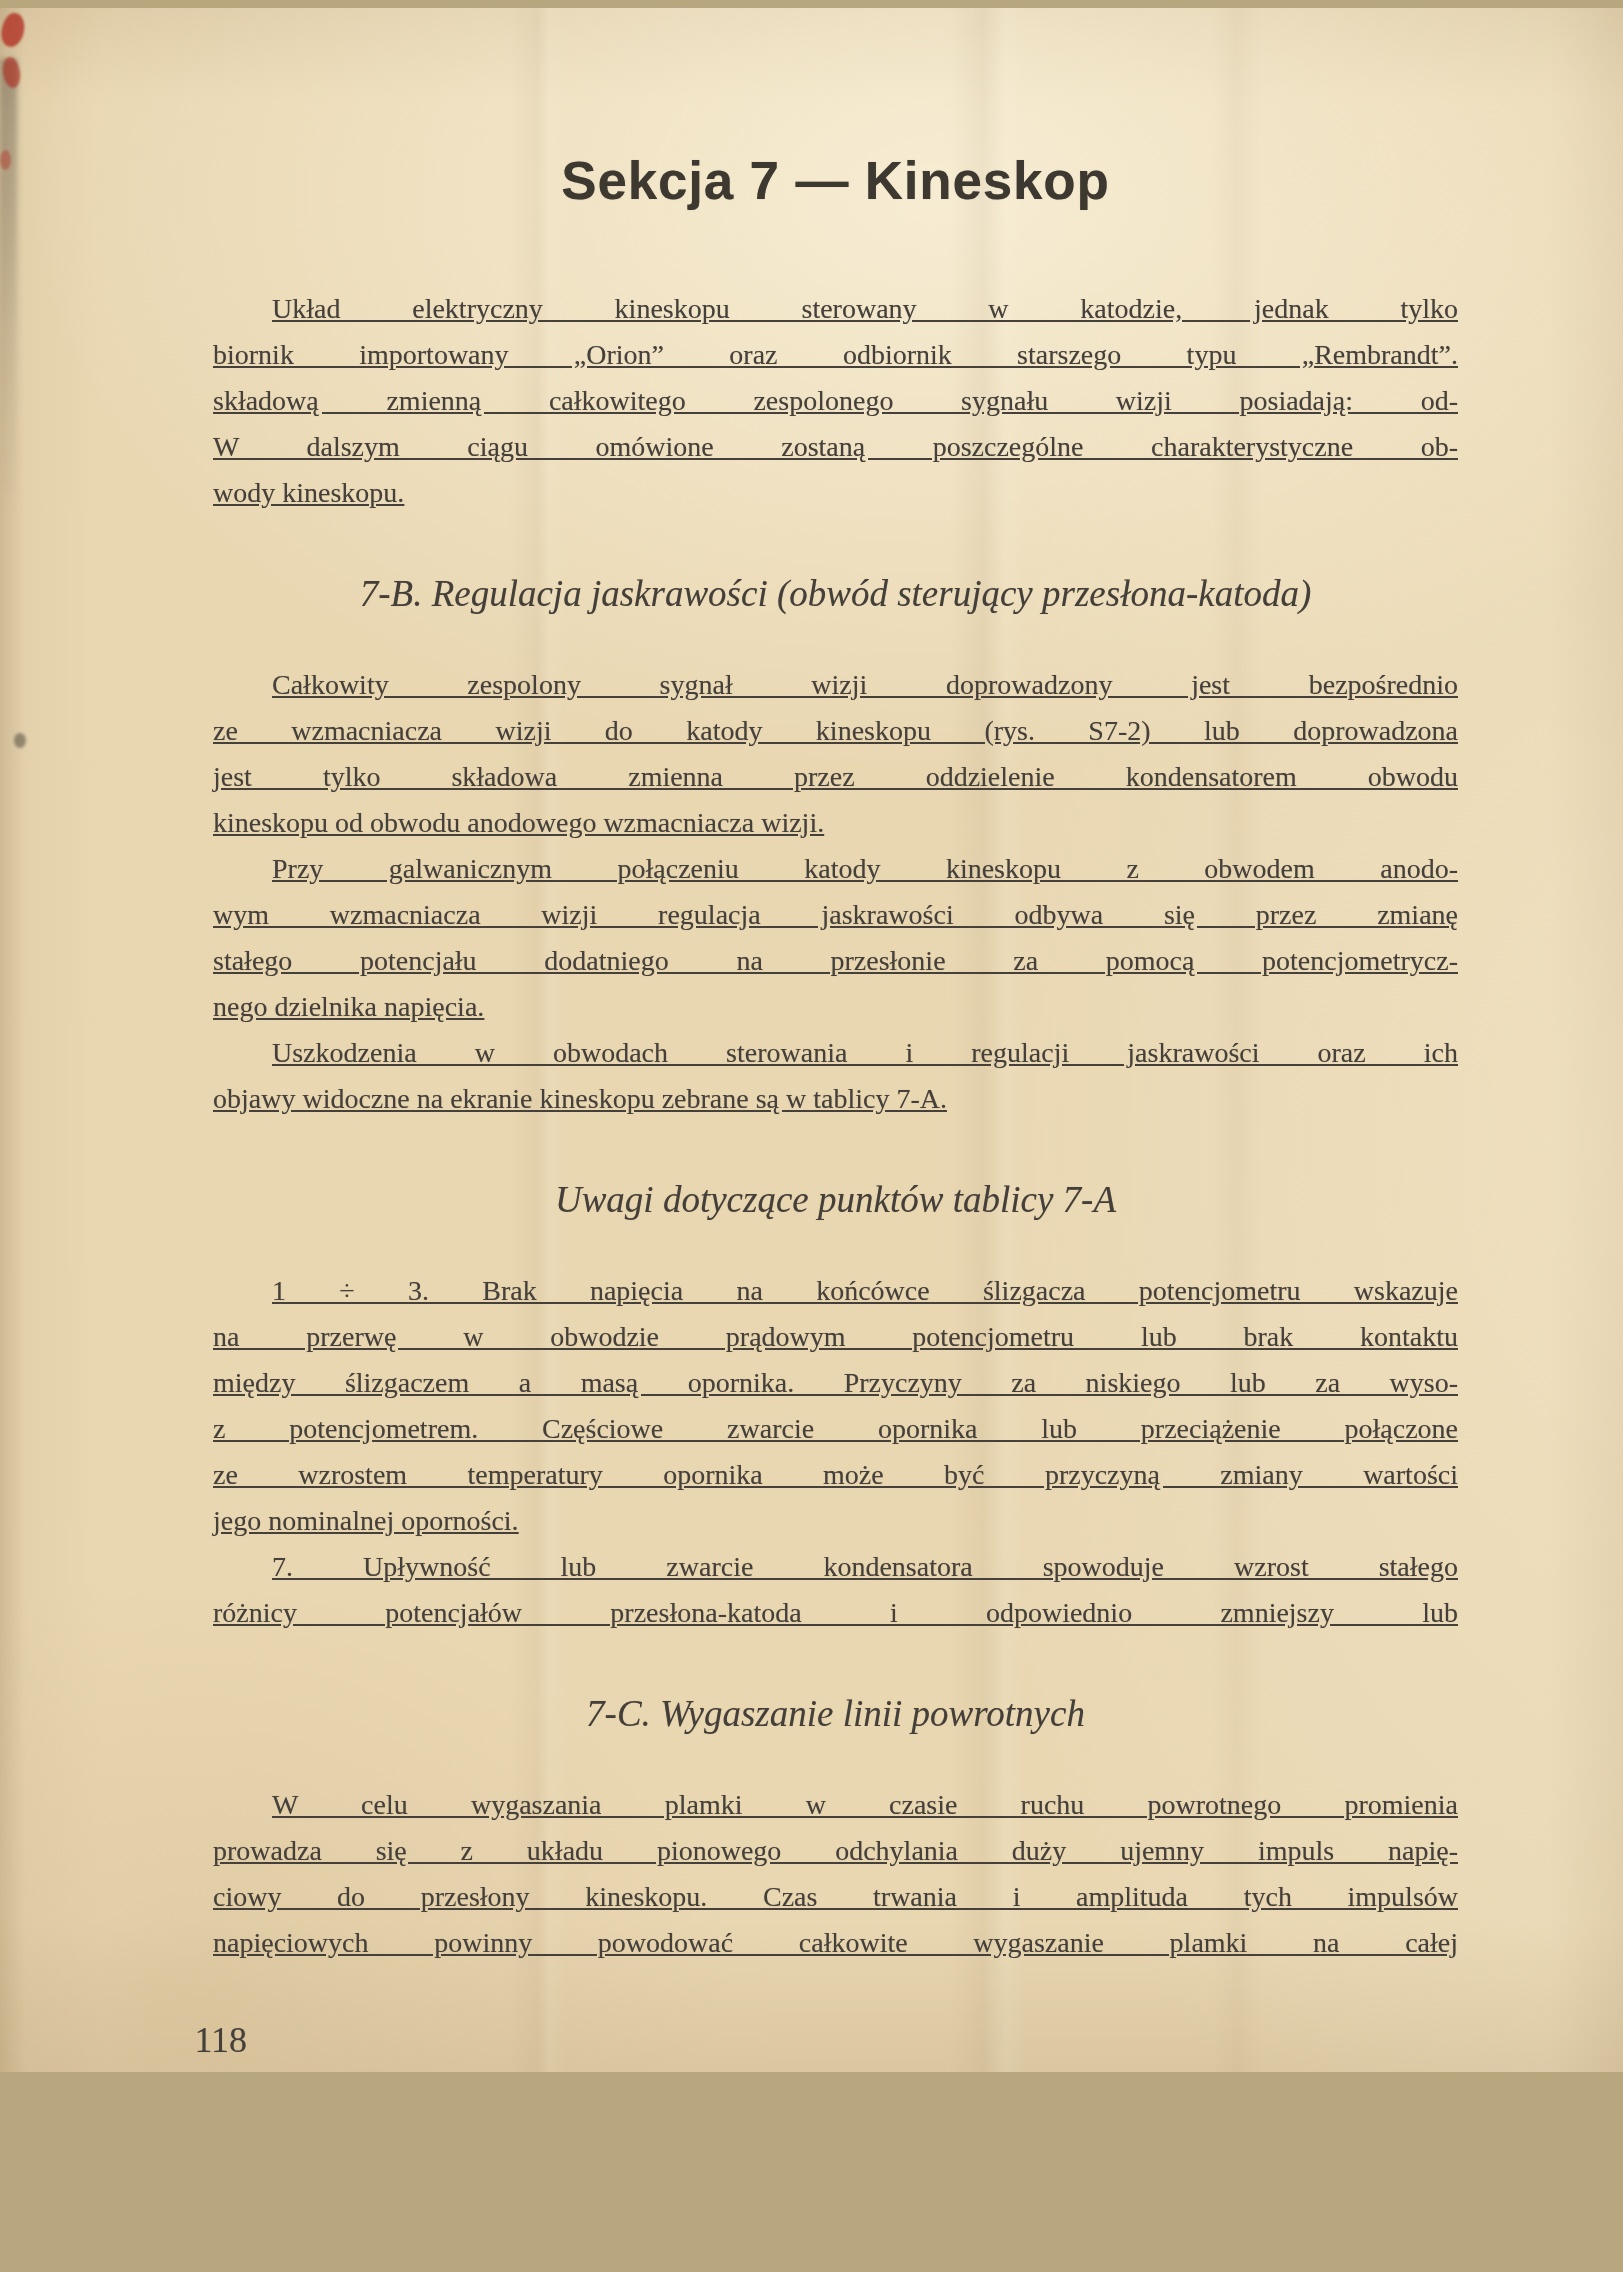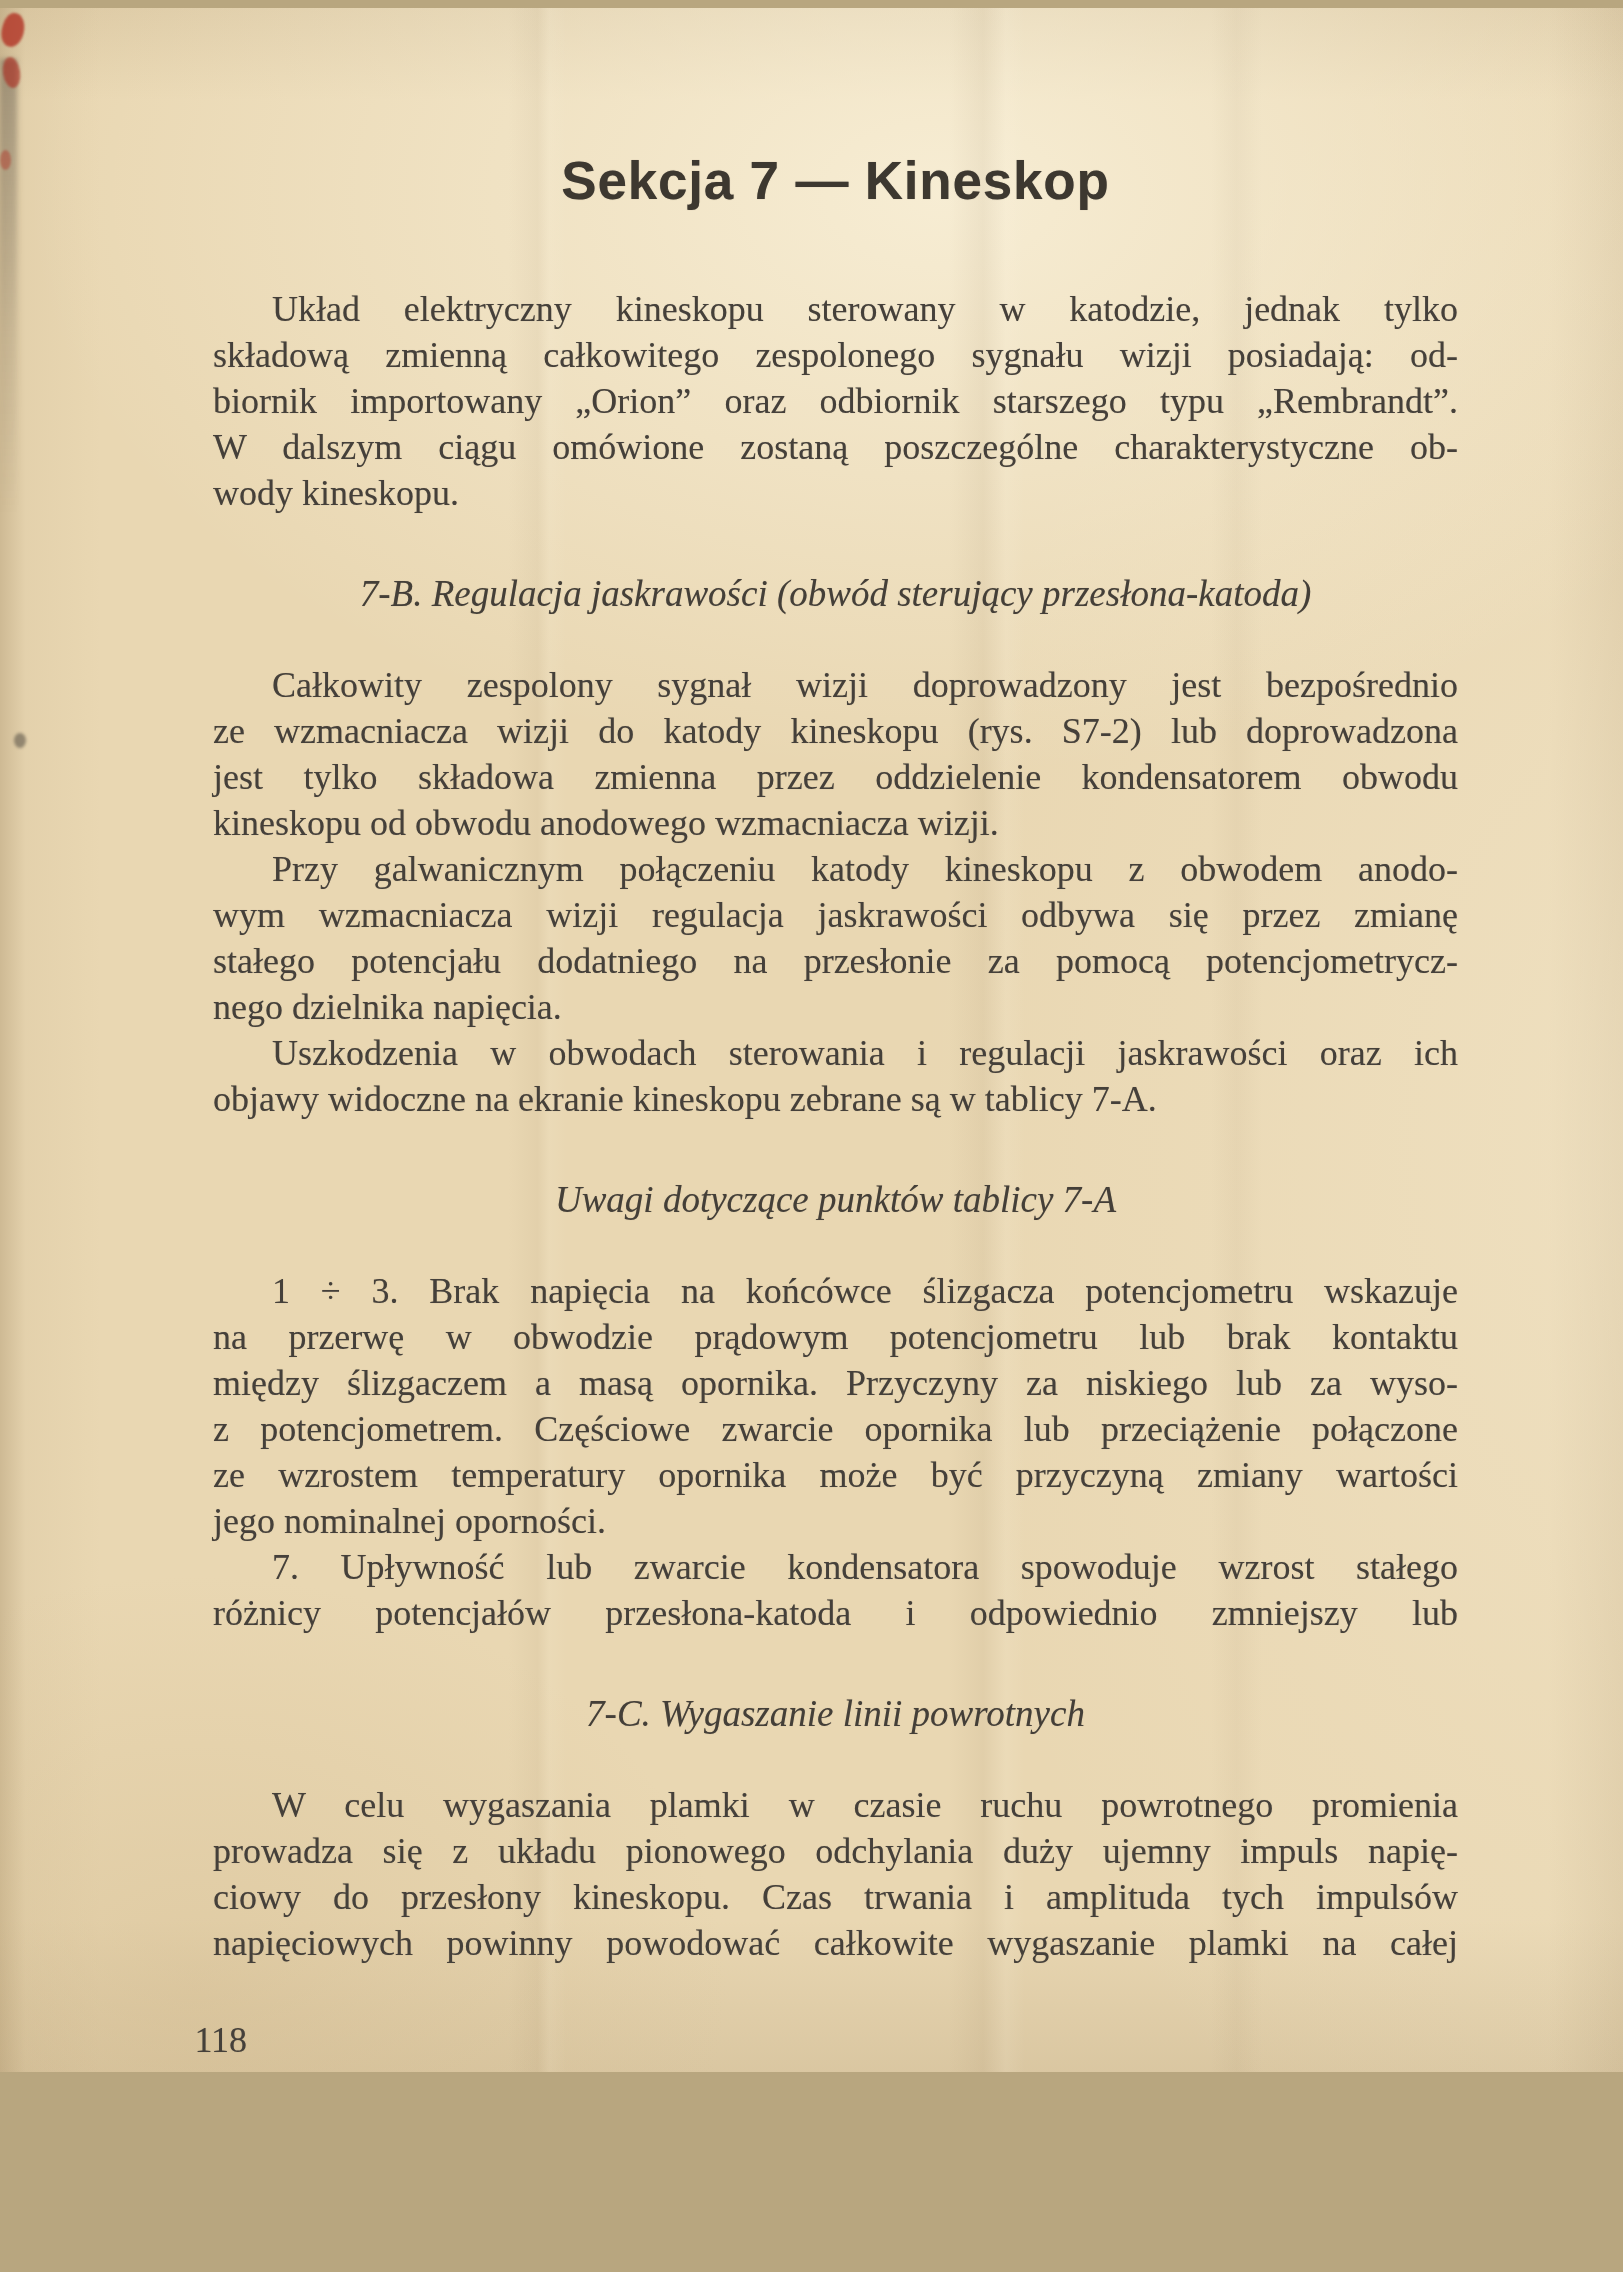--- a/index.html
+++ b/index.html
@@ -43,24 +43,25 @@
     font-weight:700;
     font-size:53px;
     letter-spacing:0.8px;
     text-align:center;
     color:#3d3830;
     margin:17px 0 75px 0;
     text-shadow:0 0 0.8px rgba(61,56,48,.45);
   }
 
   .para {
-    font-size:36px;
+    font-size:28px;
     line-height:46px;
     color:#45403a;
     text-shadow:0 0 0.8px rgba(69,64,58,.35);
+    text-decoration:underline;
   }
   .pline { text-align:justify; text-align-last:justify; }
   .pline.last { text-align-last:left; }
   .pline.first { text-indent:59px; }
 
   .hx {
     font-style:italic;
     font-size:37px;
     line-height:49px;
     text-align:center;
@@ -90,22 +91,22 @@
   <div class="mark red2"></div>
   <div class="mark red3"></div>
   <div class="mark dot1"></div>
 
   <div class="content">
 
     <h1 class="title">Sekcja 7 — Kineskop</h1>
 
     <div class="para">
         <div class="pline first">Układ elektryczny kineskopu sterowany w katodzie, jednak tylko</div>
+        <div class="pline">biornik importowany „Orion” oraz odbiornik starszego typu „Rembrandt”.</div>
         <div class="pline">składową zmienną całkowitego zespolonego sygnału wizji posiadają: od-</div>
-        <div class="pline">biornik importowany „Orion” oraz odbiornik starszego typu „Rembrandt”.</div>
         <div class="pline">W dalszym ciągu omówione zostaną poszczególne charakterystyczne ob-</div>
         <div class="pline last">wody kineskopu.</div>
       </div>
 
     <div class="hx">7-B. Regulacja jaskrawości (obwód sterujący przesłona-katoda)</div>
 
     <div class="para">
         <div class="pline first">Całkowity zespolony sygnał wizji doprowadzony jest bezpośrednio</div>
         <div class="pline">ze wzmacniacza wizji do katody kineskopu (rys. S7-2) lub doprowadzona</div>
         <div class="pline">jest tylko składowa zmienna przez oddzielenie kondensatorem obwodu</div>

